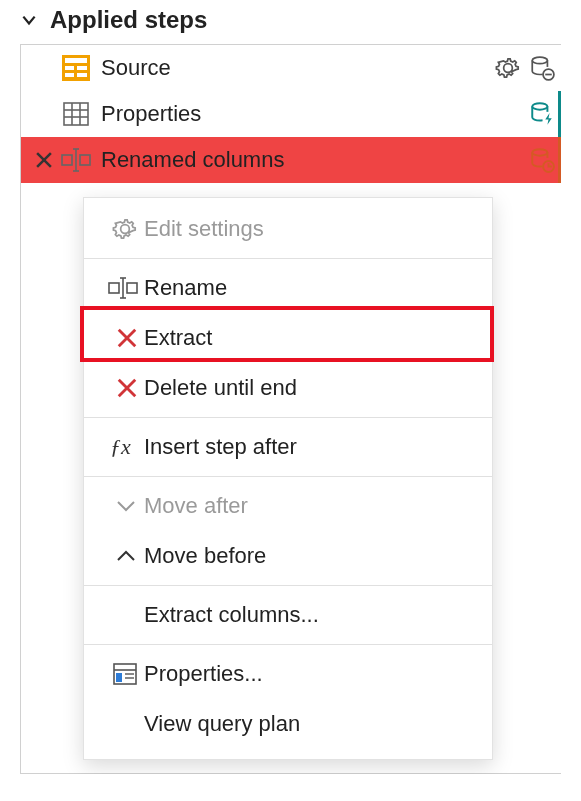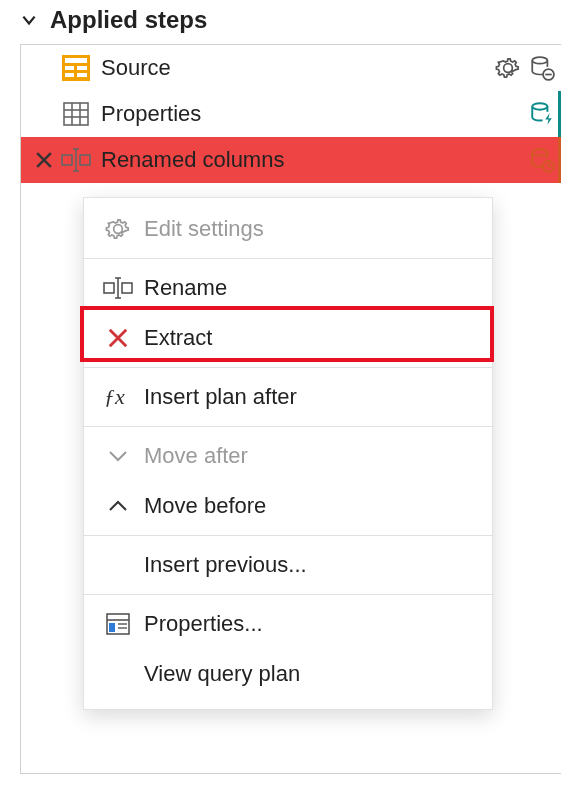--- a/index.html
+++ b/index.html
@@ -87,21 +87,21 @@
     align-items:center;
     height: 50px;
     padding: 0 14px;
     font-size: 22px;
     color:#222;
   }
   .menu-item.disabled { color:#9a9a9a; }
   .menu-item .mi-icon {
     width: 40px;
     display:flex;
-    justify-content:center;
+    justify-content:flex-end;
     margin-right: 6px;
   }
   .menu-sep {
     height:1px;
     background:#e0e0e0;
     margin: 4px 0;
   }
   .highlight-box {
     border: 4px solid #e81123;
     position:absolute;
@@ -240,30 +240,39 @@
     <div class="menu-item" style="position:relative">
       <span class="mi-icon">
         <svg width="22" height="22" viewBox="0 0 16 16">
             <line x1="2" y1="2" x2="14" y2="14" stroke="#d13438" stroke-width="2"></line>
             <line x1="14" y1="2" x2="2" y2="14" stroke="#d13438" stroke-width="2"></line>
           </svg>
       </span>
       <span>Extract</span>
     </div>
 
+    <div class="menu-item">
+      <span class="mi-icon">
+        <svg width="22" height="22" viewBox="0 0 16 16">
+            <line x1="2" y1="2" x2="14" y2="14" stroke="#d13438" stroke-width="2"></line>
+            <line x1="14" y1="2" x2="2" y2="14" stroke="#d13438" stroke-width="2"></line>
+          </svg>
+      </span>
+      <span>Delete until end</span>
+    </div>
 
     <div class="menu-sep"></div>
 
     <div class="menu-item">
       <span class="mi-icon">
         <svg width="28" height="24" viewBox="0 0 28 24">
             <text x="0" y="19" font-family="Georgia,serif" font-style="italic" font-size="22" fill="#333">ƒx</text>
           </svg>
       </span>
-      <span>Insert plan after</span>
+      <span>Insert step after</span>
     </div>
 
     <div class="menu-sep"></div>
 
     <div class="menu-item disabled">
       <span class="mi-icon">
         <svg width="24" height="16" viewBox="0 0 24 16">
             <polyline points="4,4 12,12 20,4" fill="none" stroke="#9a9a9a" stroke-width="2"></polyline>
           </svg>
       </span>
@@ -276,21 +285,21 @@
             <polyline points="4,12 12,4 20,12" fill="none" stroke="#333" stroke-width="2"></polyline>
           </svg>
       </span>
       <span>Move before</span>
     </div>
 
     <div class="menu-sep"></div>
 
     <div class="menu-item">
       <span class="mi-icon"></span>
-      <span>Insert previous...</span>
+      <span>Extract columns...</span>
     </div>
 
     <div class="menu-sep"></div>
 
 
     <div class="menu-item">
       <span class="mi-icon">
         <svg width="26" height="24" viewBox="0 0 26 24">
             <rect x="2" y="2" width="22" height="20" fill="none" stroke="#555" stroke-width="1.6"></rect>
             <line x1="2" y1="8" x2="24" y2="8" stroke="#555" stroke-width="1.6"></line>

